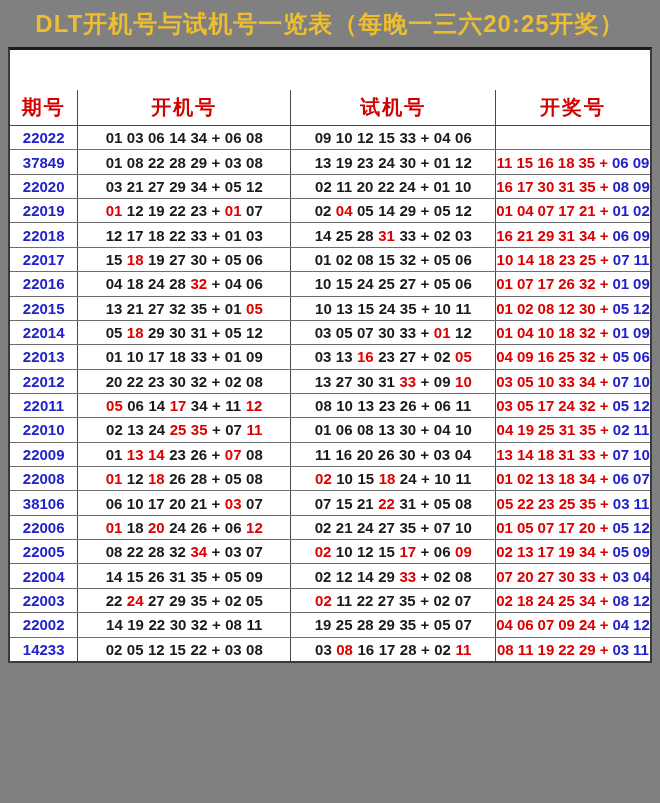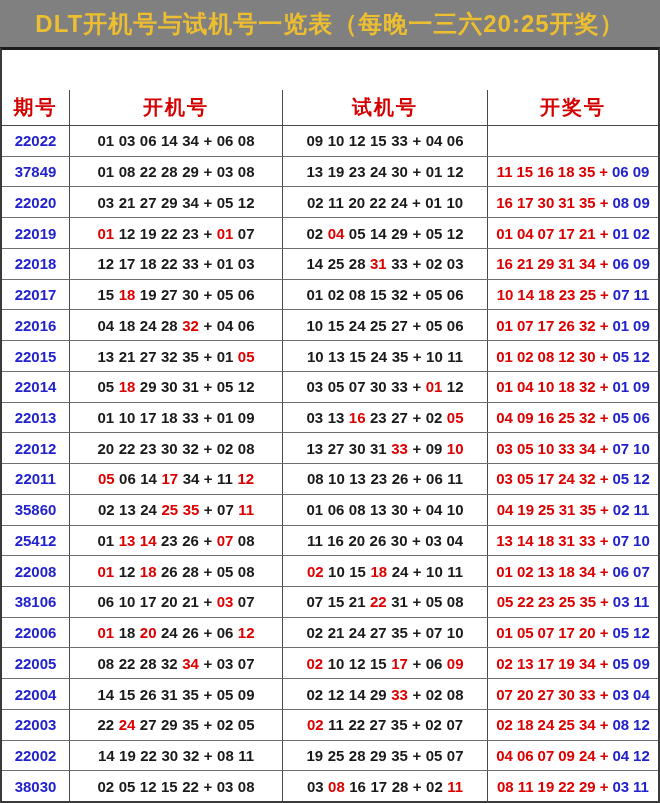--- a/index.html
+++ b/index.html
@@ -2,25 +2,26 @@
 <html style="--page-bg: #808080; --table-bg: #FFFFFF; --title-text: #EDBE2F; --header-text: #D40000; --period-text: #2222CC; --number-text: #1A1A1A; --highlight-red: #DD0000; --back-blue: #2222CC;"><head>
 <meta charset="utf-8">
 <style>
   html,body { margin:0; padding:0; }
   body {
     background:#808080;
     font-family:"Liberation Sans","DejaVu Sans",sans-serif;
     -webkit-font-smoothing:antialiased;
   }
   .page {
-    width:660px; height:803px;
+    width:660px; height:663px;
     display:flex; flex-direction:column;
     background:var(--page-bg,#808080);
     overflow:hidden;
     box-sizing:border-box;
+    align-items:center;
   }
   .title-bar {
     height:47px; flex:0 0 47px;
     display:flex; align-items:center; justify-content:center;
     color:var(--title-text,#EDBE2F);
     font-size:24px; font-weight:bold; letter-spacing:1px;
     white-space:nowrap;
   }
   .lottery-table {
     flex:1 1 auto;
@@ -566,21 +567,21 @@
               <span class="num red">24</span>
               <span class="num red">32</span>
               <span class="num red">+</span>
               <span class="num blue">05</span>
               <span class="num blue">12</span>
             </div>
           </div>
         </div>
         <div class="row">
           <div class="cell col-period">
-            <span class="period-label">35860</span>
+            <span class="period-label">22010</span>
           </div>
           <div class="cell col-kaiji">
             <div class="numgroup">
               <span class="num">02</span>
               <span class="num">13</span>
               <span class="num">24</span>
               <span class="num red">25</span>
               <span class="num red">35</span>
               <span class="num">+</span>
               <span class="num">07</span>
@@ -607,21 +608,21 @@
               <span class="num red">31</span>
               <span class="num red">35</span>
               <span class="num red">+</span>
               <span class="num blue">02</span>
               <span class="num blue">11</span>
             </div>
           </div>
         </div>
         <div class="row">
           <div class="cell col-period">
-            <span class="period-label">25412</span>
+            <span class="period-label">22009</span>
           </div>
           <div class="cell col-kaiji">
             <div class="numgroup">
               <span class="num">01</span>
               <span class="num red">13</span>
               <span class="num red">14</span>
               <span class="num">23</span>
               <span class="num">26</span>
               <span class="num">+</span>
               <span class="num red">07</span>
@@ -935,21 +936,21 @@
               <span class="num red">09</span>
               <span class="num red">24</span>
               <span class="num red">+</span>
               <span class="num blue">04</span>
               <span class="num blue">12</span>
             </div>
           </div>
         </div>
         <div class="row">
           <div class="cell col-period">
-            <span class="period-label">38030</span>
+            <span class="period-label">14233</span>
           </div>
           <div class="cell col-kaiji">
             <div class="numgroup">
               <span class="num">02</span>
               <span class="num">05</span>
               <span class="num">12</span>
               <span class="num">15</span>
               <span class="num">22</span>
               <span class="num">+</span>
               <span class="num">03</span>

